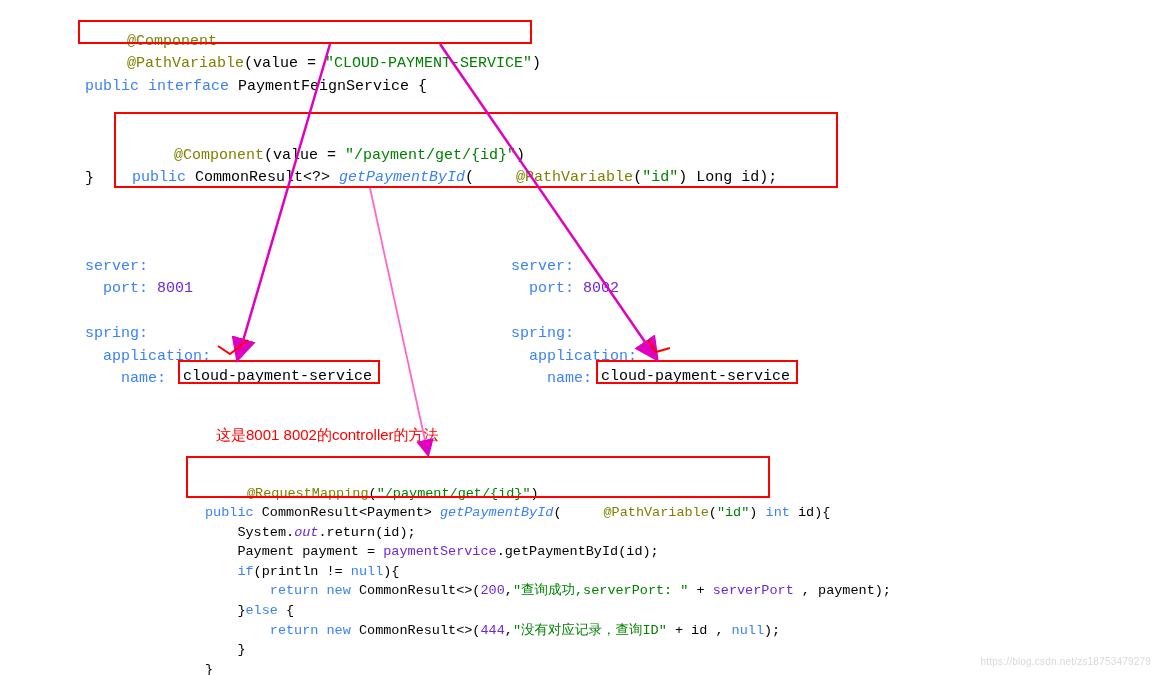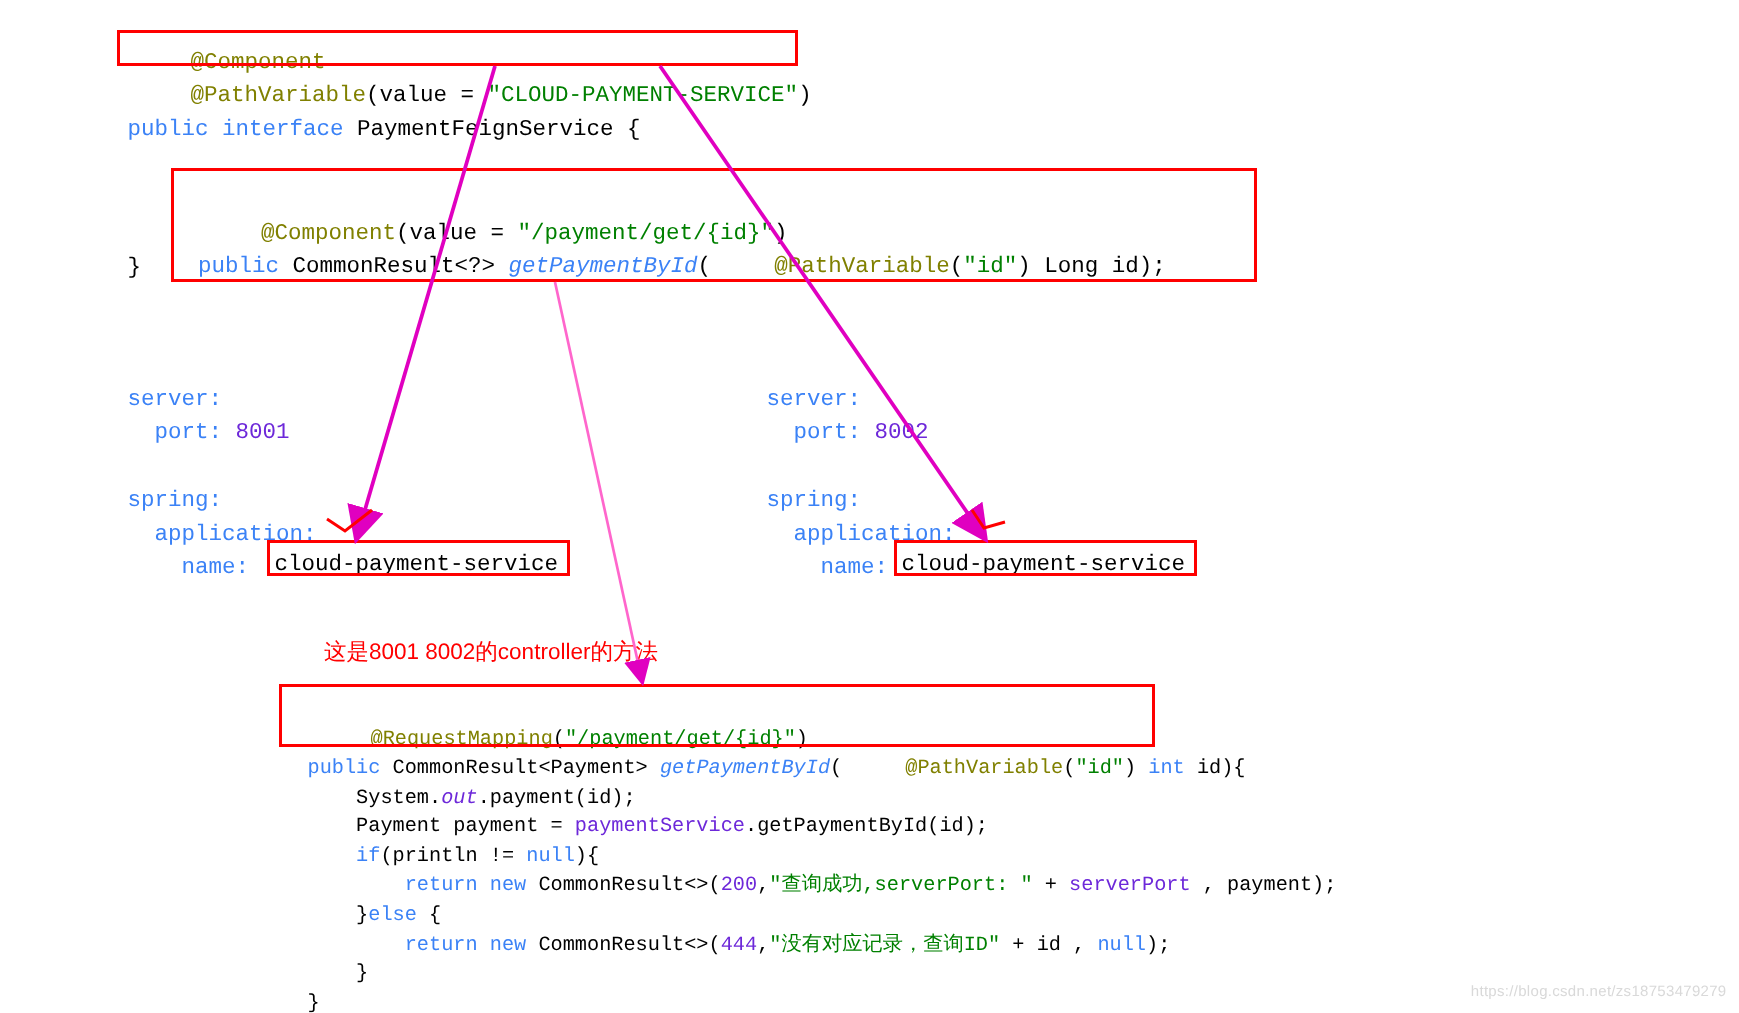--- a/index.html
+++ b/index.html
@@ -79,21 +79,21 @@
 <span class="kw-blue">    name:</span>
 </div>
 <div style="position:absolute; left:601px; top:366px; white-space:pre;">cloud-payment-service</div>
 <div class="red-box" style="position:absolute; left:596px; top:360px; width:202px; height:24px;"></div>
 
 <div class="label-red" style="left:216px; top:424px;">这是8001 8002的controller的方法</div>
 
 <div class="code-block" style="left:205px; top:464px; font-size:13.5px; line-height:1.45;">
 <span class="annot">@RequestMapping</span><span>(</span><span class="str">"/payment/get/{id}"</span><span>)</span>
 <span class="kw-blue">public</span><span> CommonResult&lt;Payment&gt; </span><span class="method">getPaymentById</span><span>(</span><span class="annot">@PathVariable</span><span>(</span><span class="str">"id"</span><span>) </span><span class="kw-blue">int</span><span> id){</span>
-<span>    System.</span><span class="kw-navy native">out</span><span>.payment(id);</span>
+<span>    System.</span><span class="kw-navy native">out</span><span>.return(id);</span>
 <span>    Payment payment = </span><span class="kw-navy">paymentService</span><span>.getPaymentById(id);</span>
 <span class="kw-blue" style="white-space:pre;font-family:Liberation Mono, monospace;">    if</span><span>(println != </span><span class="kw-blue">null</span><span>){</span>
 <span class="kw-blue" style="white-space:pre;">        return new</span><span> CommonResult&lt;&gt;(</span><span class="kw-navy">200</span><span>,</span><span class="str">"查询成功,serverPort: "</span><span> + </span><span class="kw-navy">serverPort</span><span> , payment);</span>
 <span style="white-space:pre;">    }</span><span class="kw-blue">else</span><span> {</span>
 <span class="kw-blue" style="white-space:pre;">        return new</span><span> CommonResult&lt;&gt;(</span><span class="kw-navy">444</span><span>,</span><span class="str">"没有对应记录，查询ID"</span><span> + id , </span><span class="kw-blue">null</span><span>);</span>
 <span style="white-space:pre;">    }</span>
 <span>}</span>
 </div>
 
 <div class="red-box" style="position:absolute; left:186px; top:456px; width:584px; height:42px;"></div>

